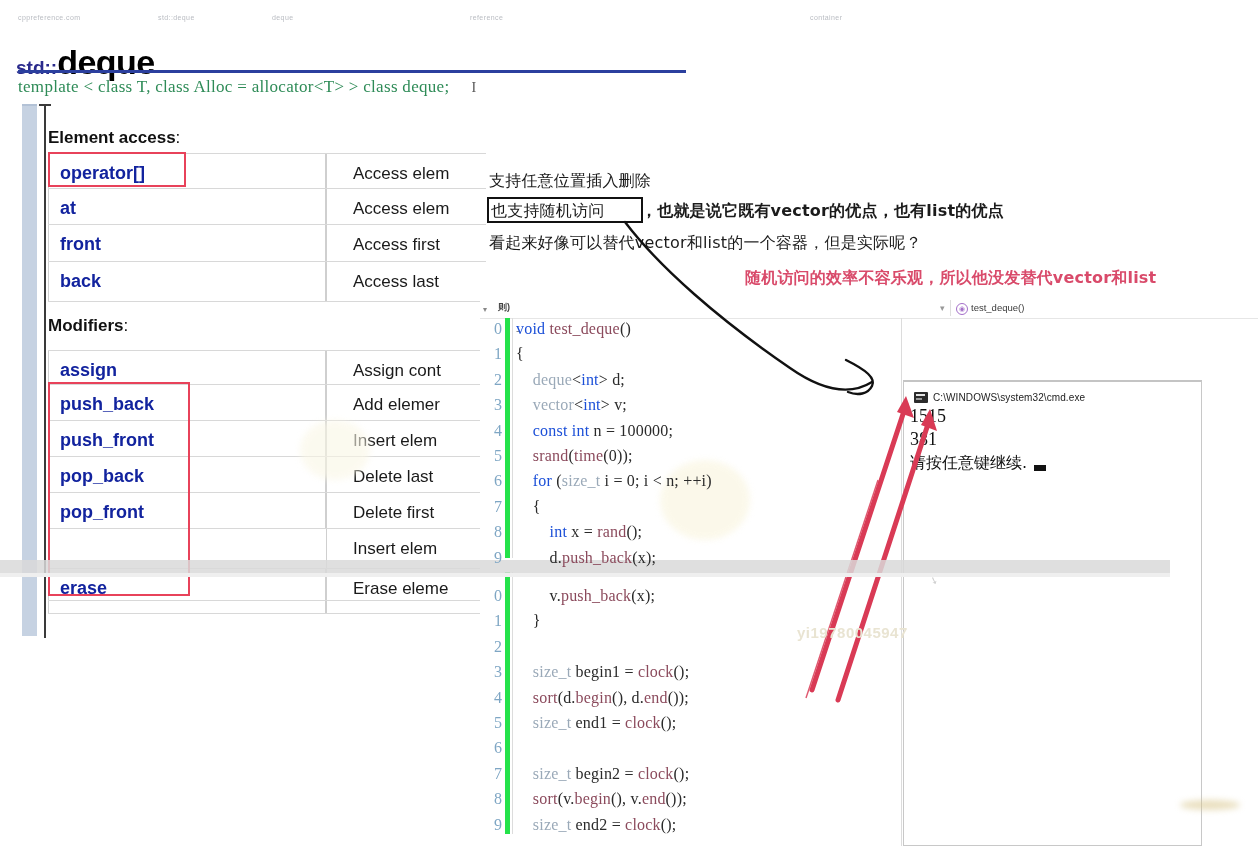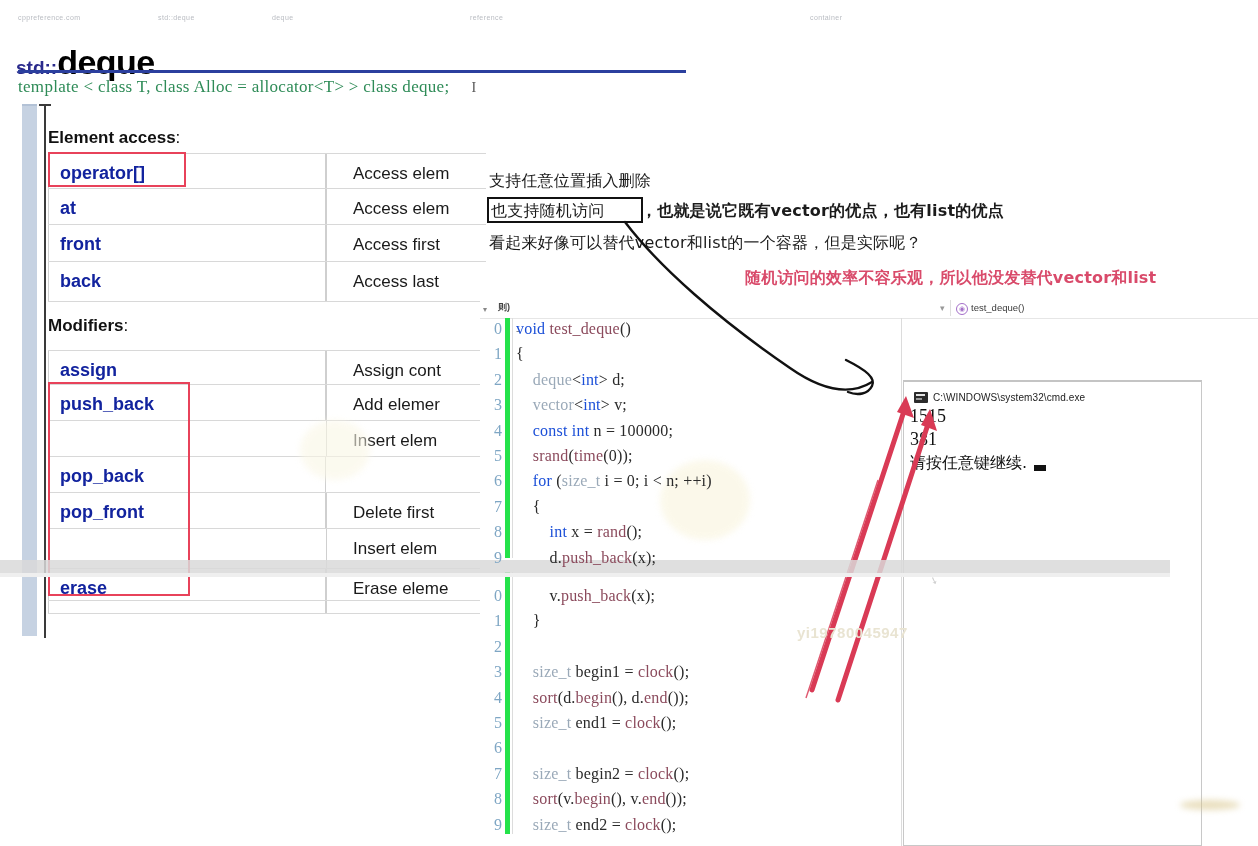--- a/index.html
+++ b/index.html
@@ -254,24 +254,26 @@
 
   <div class="trow" style="left:48px;top:350px;width:438px;">
     <div class="tcell-name">assign</div>
     <div class="tcell-desc">Assign cont</div>
   </div>
   <div class="trow" style="left:48px;top:384px;width:438px;">
     <div class="tcell-name">push_back</div>
     <div class="tcell-desc">Add elemer</div>
   </div>
   <div class="trow" style="left:48px;top:420px;width:438px;">
+    <div class="tcell-name">push_front</div>
     <div class="tcell-desc">Insert elem</div>
   </div>
   <div class="trow" style="left:48px;top:456px;width:438px;">
     <div class="tcell-name">pop_back</div>
+    <div class="tcell-desc">Delete last</div>
   </div>
   <div class="trow" style="left:48px;top:492px;width:438px;">
     <div class="tcell-name">pop_front</div>
     <div class="tcell-desc">Delete first</div>
   </div>
   <div class="trow" style="left:48px;top:528px;width:438px;">
     <div class="tcell-desc">Insert elem</div>
   </div>
   <div class="trow" style="left:48px;top:568px;width:438px;">
     <div class="tcell-name">erase</div>

